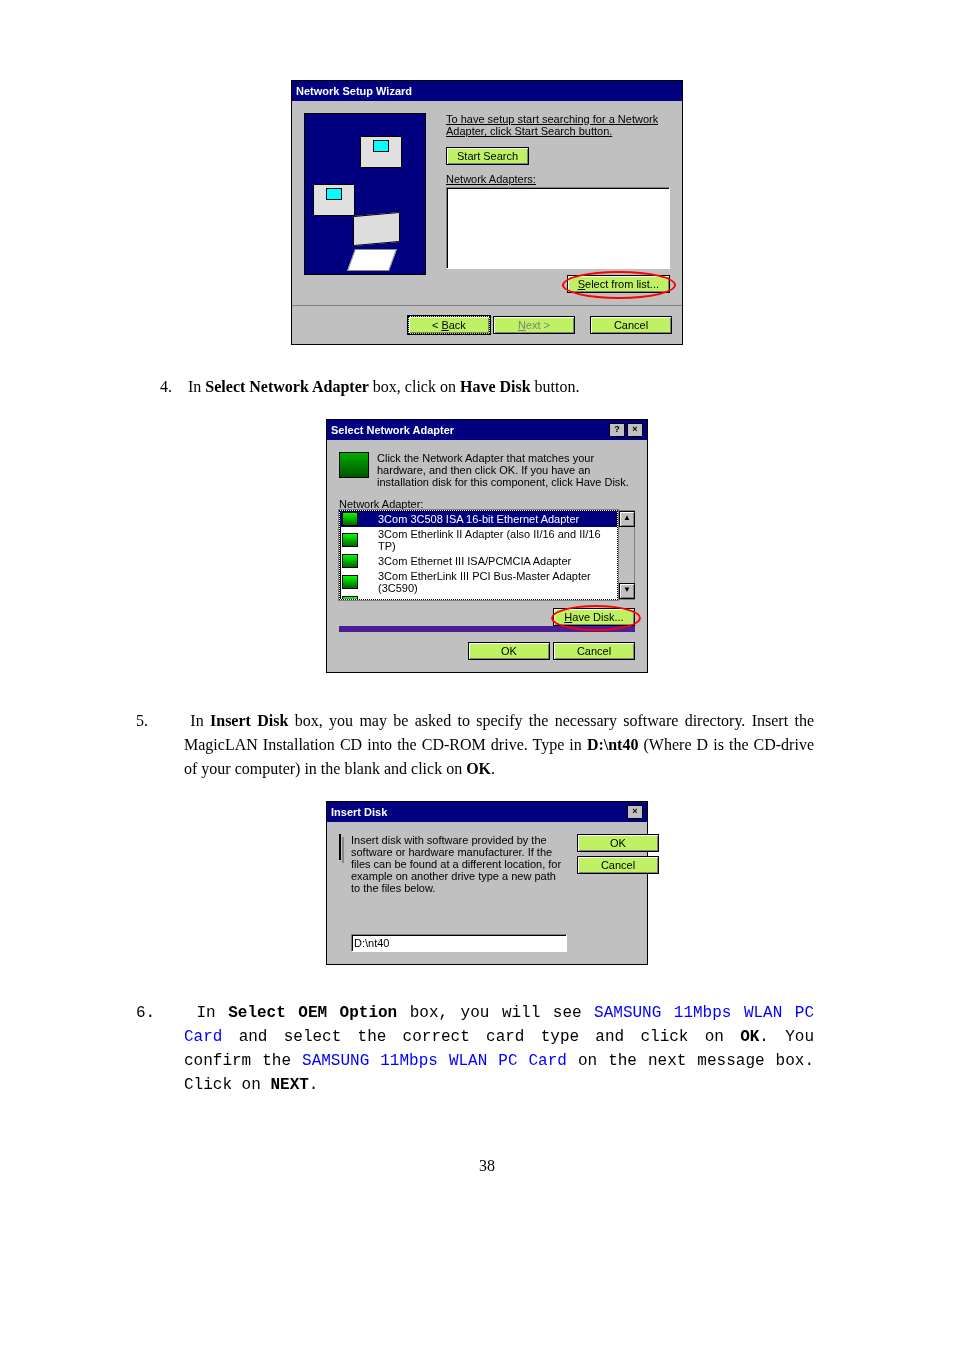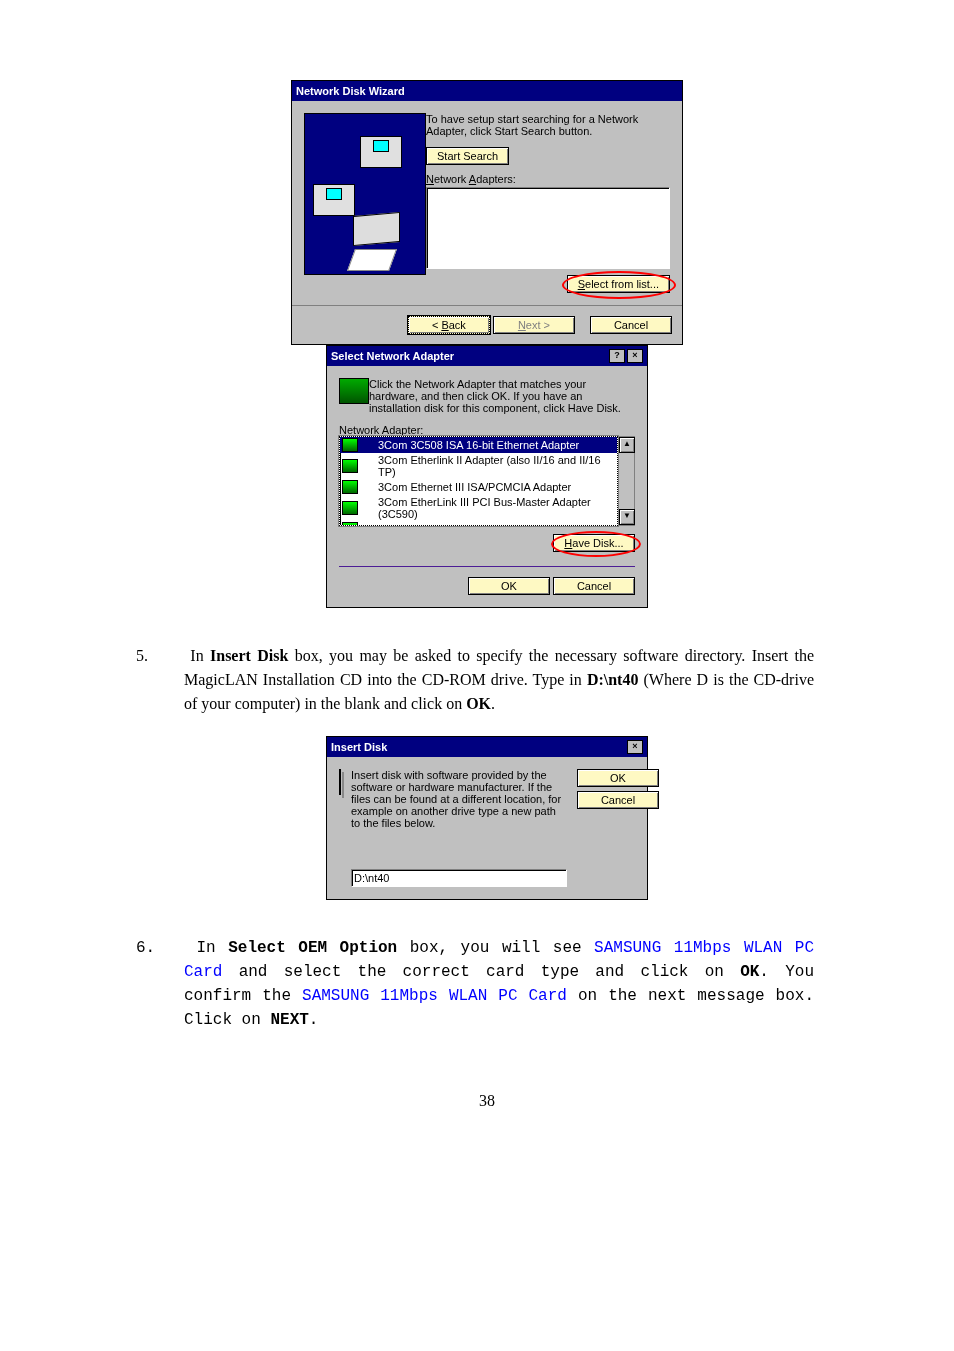--- a/index.html
+++ b/index.html
@@ -63,21 +63,21 @@
     padding: 12px;
   }
   .inset-box {
     background: #fff;
     border: 1px solid #808080;
     border-right-color: #fff;
     border-bottom-color: #fff;
     box-shadow: inset 1px 1px 0 #000;
   }
   .btn {
-    background: #fef9c3;
+    background: #bef264;
     border: 1px solid #000;
     box-shadow: inset 1px 1px 0 #fff, inset -1px -1px 0 #808080;
     padding: 2px 10px;
     font-family: "MS Sans Serif", Arial, sans-serif;
     font-size: 11px;
     min-width: 60px;
     text-align: center;
     display: inline-block;
   }
   .btn.disabled {
@@ -143,23 +143,23 @@
     position: relative;
   }
 </style>
 </head>
 <body>
 
 <div class="page">
 
   <div class="dialog" style="width:390px;">
     <div class="dialog-titlebar">
-      <span>Network Disk Wizard</span>
-    </div>
-    <div class="dlg-body" style="display:flex; gap:0;">
+      <span>Network Setup Wizard</span>
+    </div>
+    <div class="dlg-body" style="display:flex; gap:20px;text-decoration:underline;">
       <div class="wiz-img">
         <div class="pc" style="width:40px;height:30px;top:22px;left:55px;"></div>
         <div style="position:absolute;width:14px;height:10px;background:#0ff;top:26px;left:68px;border:1px solid #000;"></div>
         <div class="pc" style="width:40px;height:30px;top:70px;left:8px;"></div>
         <div style="position:absolute;width:14px;height:10px;background:#0ff;top:74px;left:21px;border:1px solid #000;"></div>
         <div class="pc" style="width:45px;height:28px;top:100px;left:48px;transform:skewY(-5deg);background:#ddd;"></div>
         <div style="position:absolute;width:40px;height:20px;background:#fff;top:135px;left:46px;transform:skewX(-20deg);border:1px solid #888;"></div>
       </div>
       <div style="flex:1;position:relative;">
         <div style="margin-bottom:10px;">To have setup start searching for a Network Adapter, click Start Search button.</div>
@@ -172,31 +172,35 @@
         </div>
       </div>
     </div>
     <div style="border-top:1px solid #808080;padding:10px;text-align:right;">
       <span class="btn" style="border:1px dotted #000;outline:1px solid #000;">&lt; <span style="text-decoration:underline;">B</span>ack</span>
       <span class="btn disabled"><span style="text-decoration:underline;">N</span>ext &gt;</span>
       <span class="btn" style="margin-left:12px;">Cancel</span>
     </div>
   </div>
 
+  <div class="step" style="margin-top:30px;">
+    <span class="step-num">4.</span>
+    <span>In </span><b>Select Network Adapter</b><span> box, click on </span><b>Have Disk</b><span> button.</span>
+  </div>
 
   <div class="dialog" style="width:320px;">
     <div class="dialog-titlebar">
       <span>Select Network Adapter</span>
       <span class="tb-right">
         <span class="tb-btn">?</span>
         <span class="tb-btn">×</span>
       </span>
     </div>
     <div class="dlg-body">
-      <div style="display:flex;margin-bottom:10px;">
+      <div style="display:flex;gap:8px;margin-bottom:10px;">
         <div style="width:28px;height:24px;background:linear-gradient(#0a0,#050);border:1px solid #000;flex-shrink:0;"></div>
         <div>Click the Network Adapter that matches your hardware, and then click OK.  If you have an installation disk for this component, click Have Disk.</div>
       </div>
       <div><span style="text-decoration:underline;">N</span>etwork Adapter:</div>
       <div style="display:flex;">
         <div class="inset-box" style="flex:1;height:88px;overflow:hidden;border:1px dotted #000;outline:1px solid #808080;">
           <div class="list-item sel">
               <span class="nic-icon"></span>
               <span>3Com 3C508 ISA 16-bit Ethernet Adapter</span>
             </div>
@@ -220,21 +224,21 @@
         </div>
         <div style="width:15px;display:flex;flex-direction:column;justify-content:space-between;background:#c0c0c0;border:1px solid #808080;">
           <div class="scroll-arrow">▲</div>
           <div class="scroll-arrow">▼</div>
         </div>
       </div>
       <div style="text-align:right;margin-top:8px;position:relative;">
         <span class="btn"><span style="text-decoration:underline;">H</span>ave Disk...</span>
         <span class="red-circle" style="width:86px;height:22px;right:-6px;top:-3px;"></span>
       </div>
-      <div style="border-top:1px solid #4c1d95;margin-top:14px;padding-top:10px;text-align:right;">
+      <div style="border-top:6px solid #4c1d95;padding-top:10px;text-align:right;">
         <span class="btn">OK</span>
         <span class="btn">Cancel</span>
       </div>
     </div>
   </div>
 
   <div class="step" style="margin-top:36px;padding-left:24px;text-indent:-24px;">
     <span class="step-num">5.</span>
     <span>In </span><b>Insert Disk</b><span> box, you may be asked to specify the necessary software directory. Insert the MagicLAN Installation CD into the CD-ROM drive. Type in </span><b>D:\nt40</b><span> (Where D is the CD-drive of your computer) in the blank and click on </span><b>OK</b><span>.</span>
   </div>

